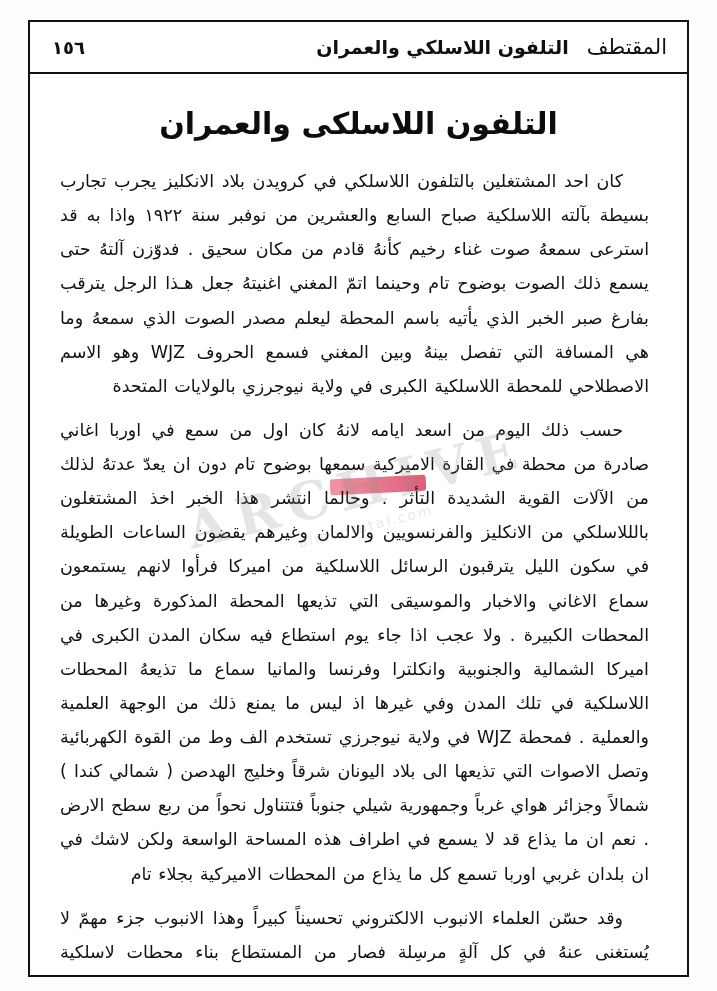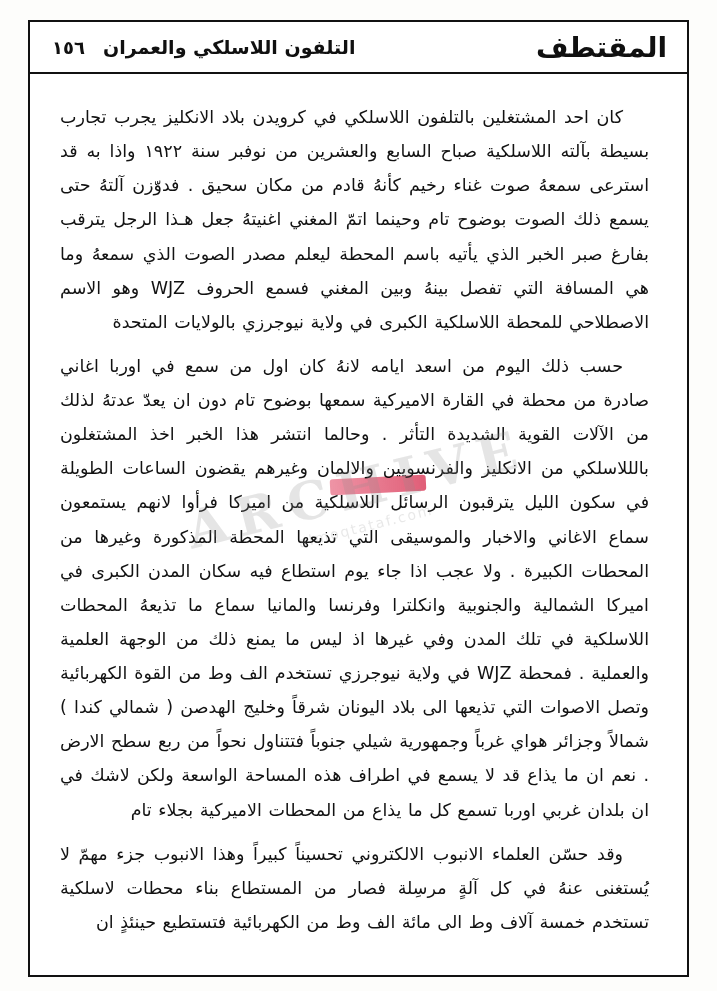--- a/index.html
+++ b/index.html
@@ -49,30 +49,30 @@
     border-bottom: 2px solid #111;
   }
   .header-right,
   .header-center,
   .header-left {
     font-family: "DejaVu Sans", sans-serif;
     color: #101010;
     white-space: nowrap;
   }
   .header-right {
-    font-size: 28px;
-    font-weight: bold;
+    font-size: 21px;
+    font-weight: normal;
     letter-spacing: 0.5px;
     padding-right: 4px;
   }
   .header-center {
     font-size: 19px;
     font-weight: bold;
     flex: 1;
-    text-align: left;
+    text-align: right;
     padding: 0 18px;
   }
   .header-left {
     font-size: 18px;
     font-weight: bold;
     padding-left: 6px;
   }
 
   
   .article {
@@ -154,20 +154,21 @@
 <div class="page">
   <div class="scan-frame">
 
     <div class="header">
       <div class="header-right">المقتطف</div>
       <div class="header-center">التلفون اللاسلكي والعمران</div>
       <div class="header-left">١٥٦</div>
     </div>
 
     <div class="article">
+      <h1 class="title">التلفون اللاسلكى والعمران</h1>
 
       <p class="para">كان احد المشتغلين بالتلفون اللاسلكي في كرويدن بلاد الانكليز يجرب تجارب بسيطة بآلته اللاسلكية صباح السابع والعشرين من نوفبر سنة ١٩٢٢ واذا به قد استرعى سمعهُ صوت غناء رخيم كأنهُ قادم من مكان سحيق . فدوّزن آلتهُ حتى يسمع ذلك الصوت بوضوح تام وحينما اتمّ المغني اغنيتهُ جعل هـذا الرجل يترقب بفارغ صبر الخبر الذي يأتيه باسم المحطة ليعلم مصدر الصوت الذي سمعهُ وما هي المسافة التي تفصل بينهُ وبين المغني فسمع الحروف WJZ وهو الاسم الاصطلاحي للمحطة اللاسلكية الكبرى في ولاية نيوجرزي بالولايات المتحدة</p>
       <p class="para">حسب ذلك اليوم من اسعد ايامه لانهُ كان اول من سمع في اوربا اغاني صادرة من محطة في القارة الاميركية سمعها بوضوح تام دون ان يعدّ عدتهُ لذلك من الآلات القوية الشديدة التأثر . وحالما انتشر هذا الخبر اخذ المشتغلون بالللاسلكي من الانكليز والفرنسويين والالمان وغيرهم يقضون الساعات الطويلة في سكون الليل يترقبون الرسائل اللاسلكية من اميركا فرأوا لانهم يستمعون سماع الاغاني والاخبار والموسيقى التي تذيعها المحطة المذكورة وغيرها من المحطات الكبيرة . ولا عجب اذا جاء يوم استطاع فيه سكان المدن الكبرى في اميركا الشمالية والجنوبية وانكلترا وفرنسا والمانيا سماع ما تذيعهُ المحطات اللاسلكية في تلك المدن وفي غيرها اذ ليس ما يمنع ذلك من الوجهة العلمية والعملية . فمحطة WJZ في ولاية نيوجرزي تستخدم الف وط من القوة الكهربائية وتصل الاصوات التي تذيعها الى بلاد اليونان شرقاً وخليج الهدصن ( شمالي كندا ) شمالاً وجزائر هواي غرباً وجمهورية شيلي جنوباً فتتناول نحواً من ربع سطح الارض . نعم ان ما يذاع قد لا يسمع في اطراف هذه المساحة الواسعة ولكن لاشك في ان بلدان غربي اوربا تسمع كل ما يذاع من المحطات الاميركية بجلاء تام</p>
       <p class="para tight">وقد حسّن العلماء الانبوب الالكتروني تحسيناً كبيراً وهذا الانبوب جزء مهمّ لا يُستغنى عنهُ في كل آلةٍ مرسِلة فصار من المستطاع بناء محطات لاسلكية تستخدم خمسة آلاف وط الى مائة الف وط من الكهربائية فتستطيع حينئذٍ ان</p>
     </div>
 
     <div class="stamp"></div>
 
     <div class="watermark">
       <div class="wm-main">ARCHIVE</div>

